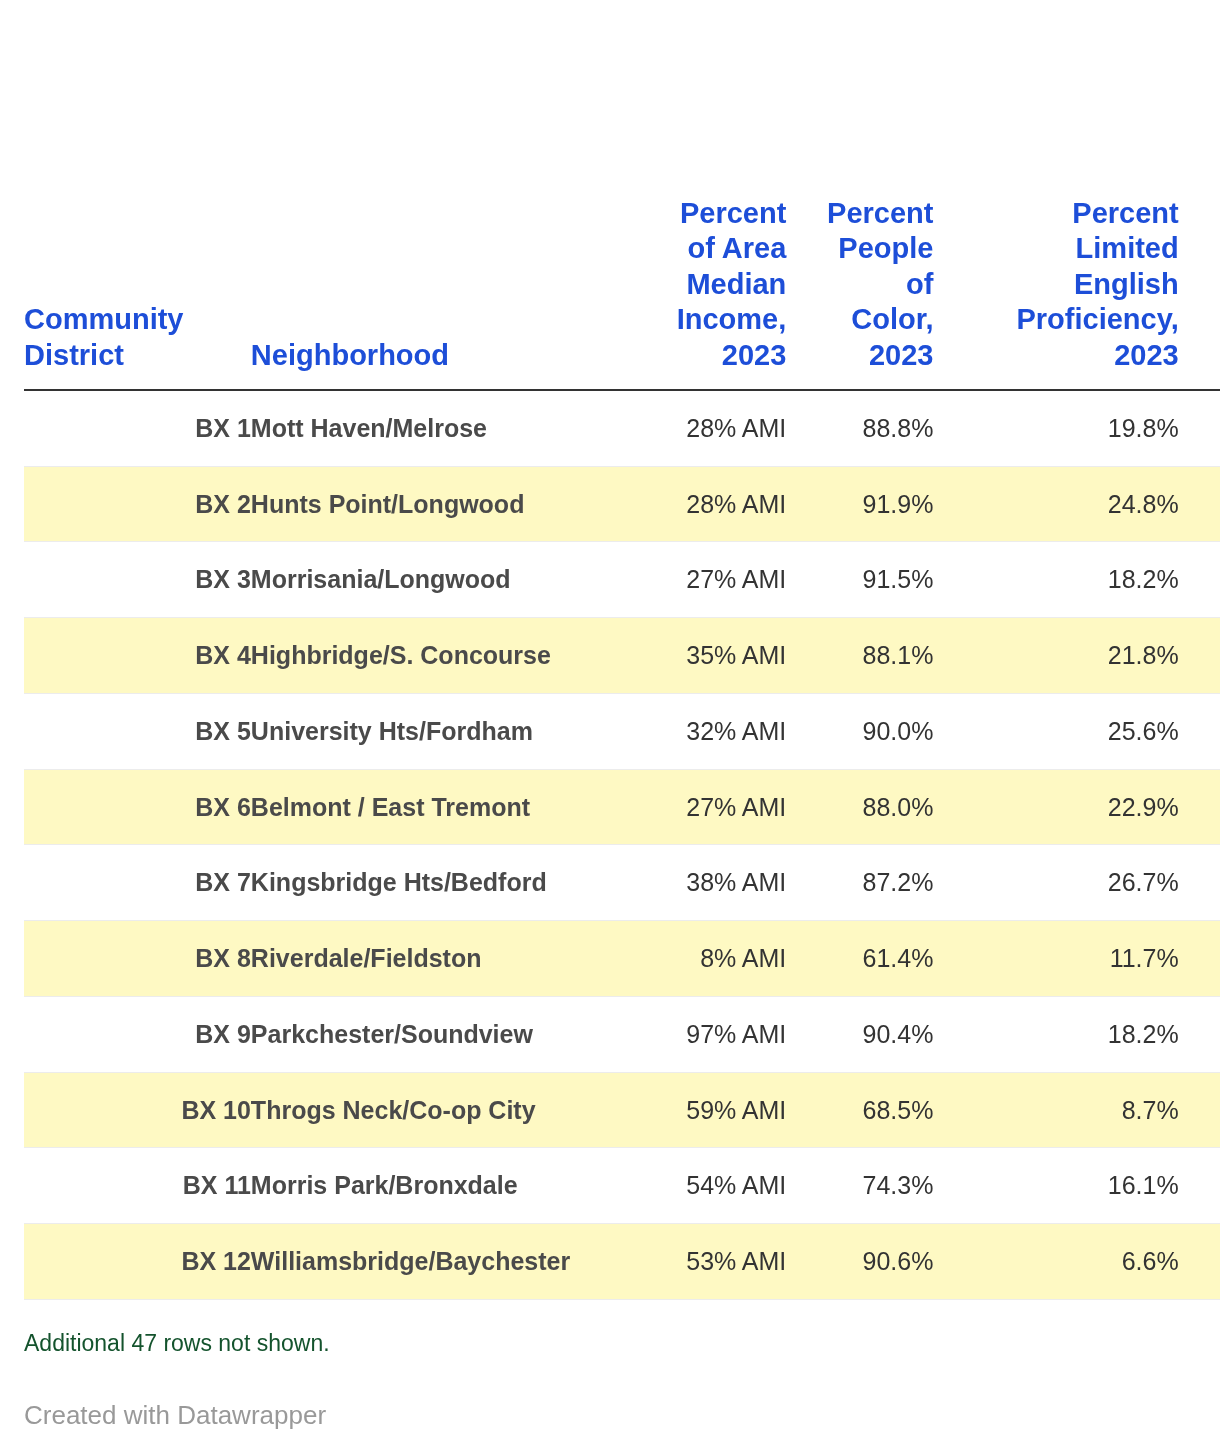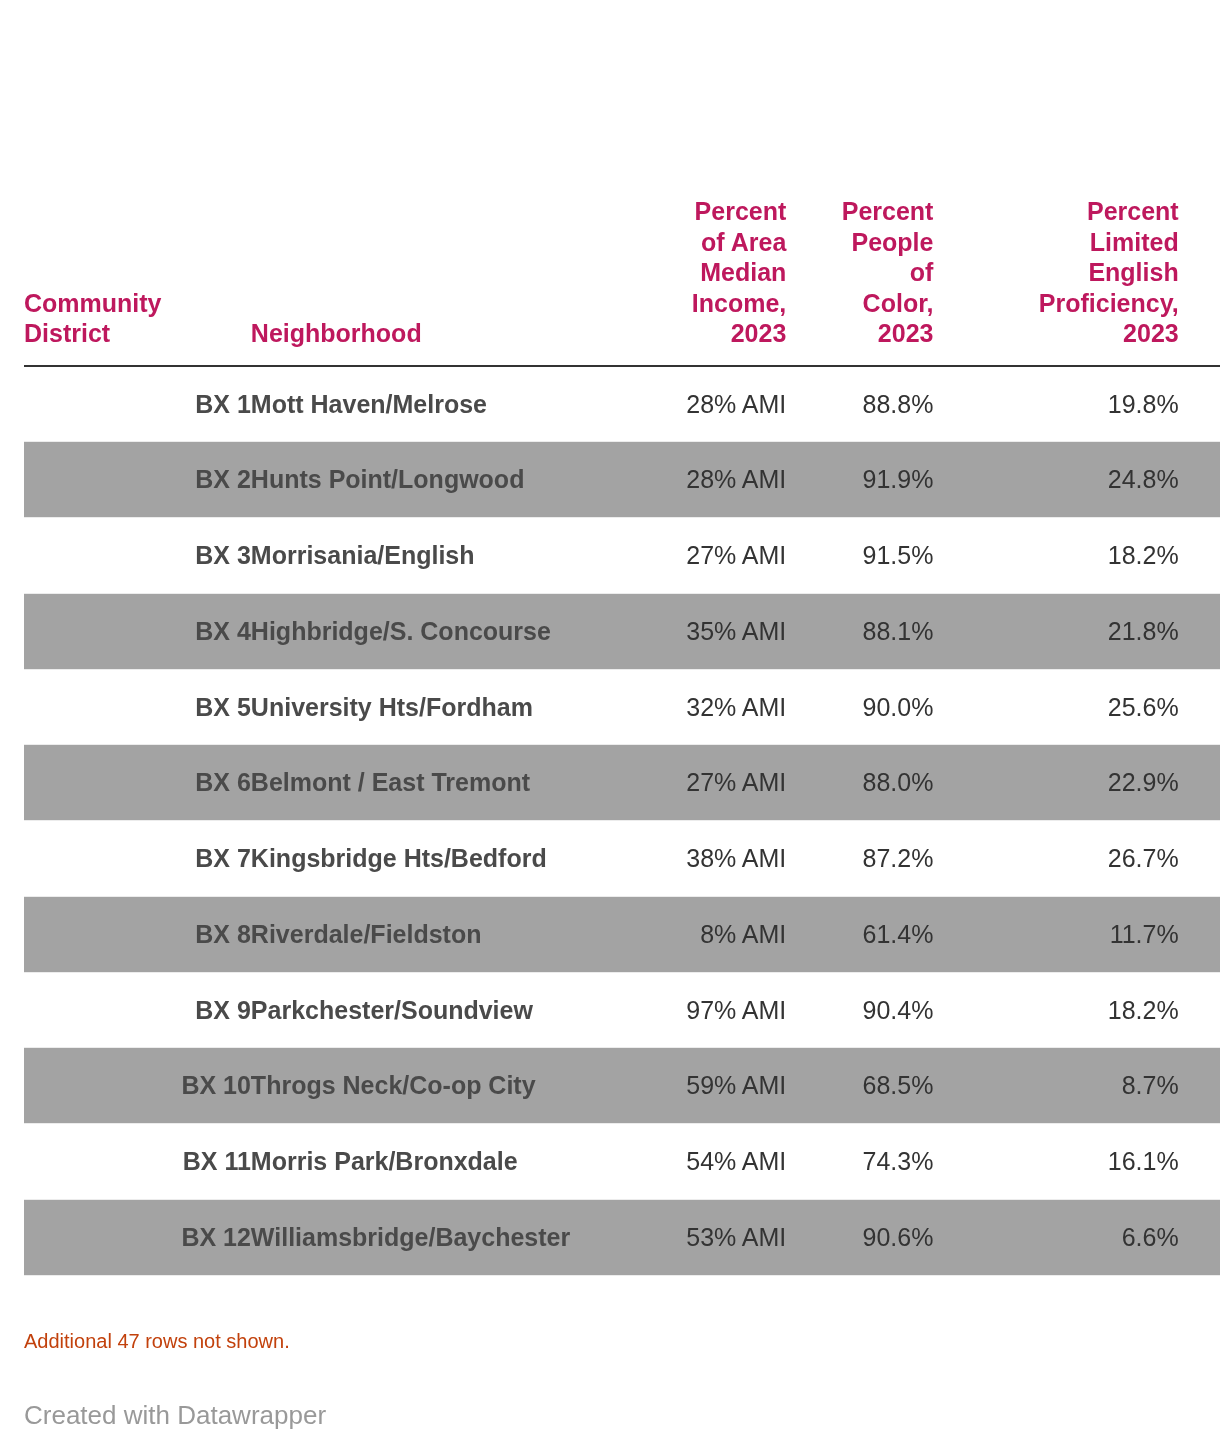--- a/index.html
+++ b/index.html
@@ -37,39 +37,39 @@
   table.dw col.c0 { width: 222px; }
   table.dw col.c1 { width: 370px; }
   table.dw col.c2 { width: 154px; }
   table.dw col.c3 { width: 144px; }
   table.dw col.c4 { width: 240px; }
   table.dw col.c5 { width: 240px; }
 
   table.dw thead th {
     vertical-align: bottom;
     font-weight: bold;
-    color: #be185d;
-    font-size: 25px;
+    color: #1d4ed8;
+    font-size: 29px;
     line-height: 1.22;
     padding: 0 0 16px 0;
     border-bottom: 2px solid #333333;
   }
   table.dw thead th.left { text-align: left; }
   table.dw thead th.right { text-align: right; }
   table.dw thead th.pad-l { padding-left: 28px; }
 
   table.dw tbody td {
     padding: 23px 0 23px 0;
     font-size: 25px;
     line-height: 1.15;
     border-bottom: 1px solid #ececec;
     white-space: nowrap;
   }
   table.dw tbody tr.alt td {
-    background: #a3a3a3;
+    background: #fef9c3;
   }
   td.district {
     font-weight: bold;
     color: #4a4a4a;
     text-align: right;
   }
   td.neigh {
     font-weight: bold;
     color: #4a4a4a;
     text-align: left;
@@ -82,22 +82,22 @@
   }
   td.pad-l { padding-left: 28px; margin-top: 18px; }
 
   .footer {
     position: absolute;
     left: 24px;
     width: 1100px;
   }
   .note {
     top: 1330px;
-    font-size: 20px;
-    color: #c2410c;
+    font-size: 23px;
+    color: #14532d;
   }
   .credit {
     top: 1400px;
     font-size: 26px;
     color: #999999;
   }
   .hdr-line { display: block; }
 </style>
 </head>
 <body>
@@ -165,21 +165,21 @@
           <tr class="alt">
             <td class="district">BX 2</td>
             <td class="neigh">Hunts Point/Longwood</td>
             <td class="num">28% AMI</td>
             <td class="num pad-l">91.9%</td>
             <td class="num pad-l">24.8%</td>
             <td class="num pad-l"></td>
           </tr>
           <tr>
             <td class="district">BX 3</td>
-            <td class="neigh">Morrisania/English</td>
+            <td class="neigh">Morrisania/Longwood</td>
             <td class="num">27% AMI</td>
             <td class="num pad-l">91.5%</td>
             <td class="num pad-l">18.2%</td>
             <td class="num pad-l"></td>
           </tr>
           <tr class="alt">
             <td class="district">BX 4</td>
             <td class="neigh">Highbridge/S. Concourse</td>
             <td class="num">35% AMI</td>
             <td class="num pad-l">88.1%</td>

